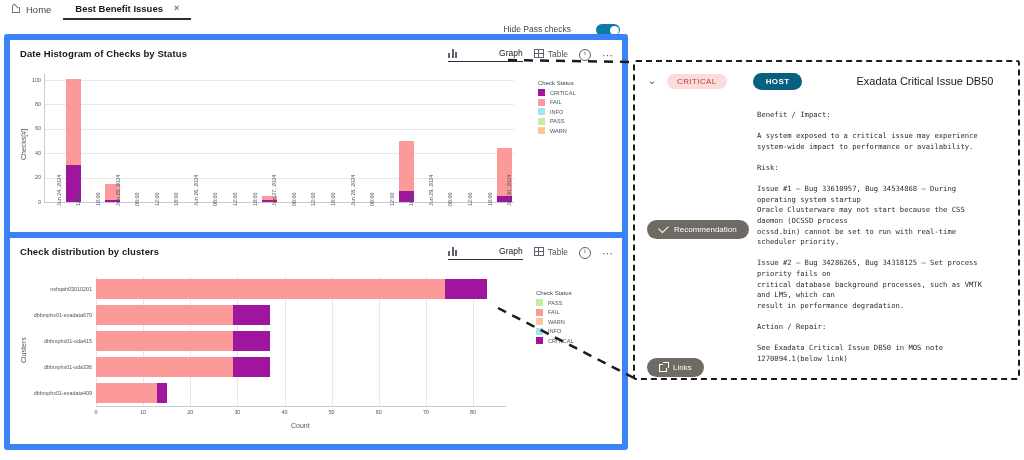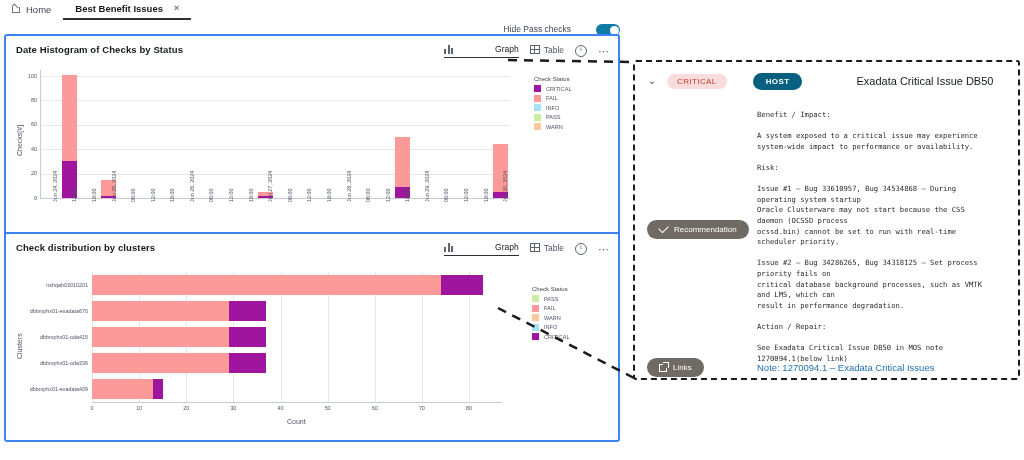--- a/index.html
+++ b/index.html
@@ -18,21 +18,21 @@
   .tab .hicon:before{content:"";position:absolute;left:0;top:2px;width:6px;height:5px;border:1.1px solid #6b7280;border-top:none;}
   .tab .hicon:after{content:"";position:absolute;left:0.2px;top:0.4px;width:5.2px;height:3.2px;border-left:1.1px solid #6b7280;border-top:1.1px solid #6b7280;transform:rotate(45deg);transform-origin:center;border-right:none;border-bottom:none;}
   .tab-close{font-size:9px;color:#6b7280;margin-left:6px;}
 
   
   .hidepass{position:absolute;right:404px;top:24px;display:flex;align-items:flex-start;gap:25px;font-size:8.5px;color:#3f4652;}
   .toggle{width:24px;height:12px;border-radius:7px;background:#0d7ba3;position:relative;cursor:pointer;}
   .toggle .knob{position:absolute;right:1.5px;top:1.5px;width:9px;height:9px;border-radius:50%;background:#ffffff;}
 
   
-  .panel{position:absolute;left:4px;background:#ffffff;border:2px solid #3b82f6;border-radius:3px;}
+  .panel{position:absolute;left:4px;background:#ffffff;border:6px solid #3b82f6;border-radius:3px;}
   #panel-hist{top:34px;width:612px;height:208px;}
   #panel-clusters{top:232px;width:612px;height:206px;}
 
   .panel-title{position:absolute;left:10px;top:8px;font-size:9.5px;font-weight:700;color:#16191d;letter-spacing:.1px;}
 
   .panel-tools{position:absolute;right:8px;top:8px;display:flex;align-items:center;gap:11px;font-size:8.5px;color:#4b5563;}
   .tool{display:flex;align-items:center;gap:4px;cursor:pointer;padding-bottom:3px;}
   .tool.active{color:#16191d;border-bottom:1.6px solid #2c2f33;gap:41px;}
   .glyph-graph{display:inline-block;width:10px;height:9px;position:relative;}
   .glyph-graph i{position:absolute;bottom:0;width:2px;background:#5b6470;}
@@ -328,19 +328,18 @@
 priority fails on
 critical database background processes, such as VMTK
 and LMS, which can
 result in performance degradation.
 
 Action / Repair:
 
 See Exadata Critical Issue DB50 in MOS note
 1270094.1(below link)</div>
 
-  <div class="note-link">Note: 1270094.1 – Exadata Critical Issues</div>
 </div>
 
 <svg id="connectors">
   <line x1="508" y1="60" x2="636" y2="62" stroke="#1b1b1b" stroke-width="2.5" stroke-dasharray="9,7"></line>
   <line x1="498" y1="308" x2="634" y2="378" stroke="#1b1b1b" stroke-width="2.5" stroke-dasharray="9,7"></line>
 </svg>
 
 </body></html>

